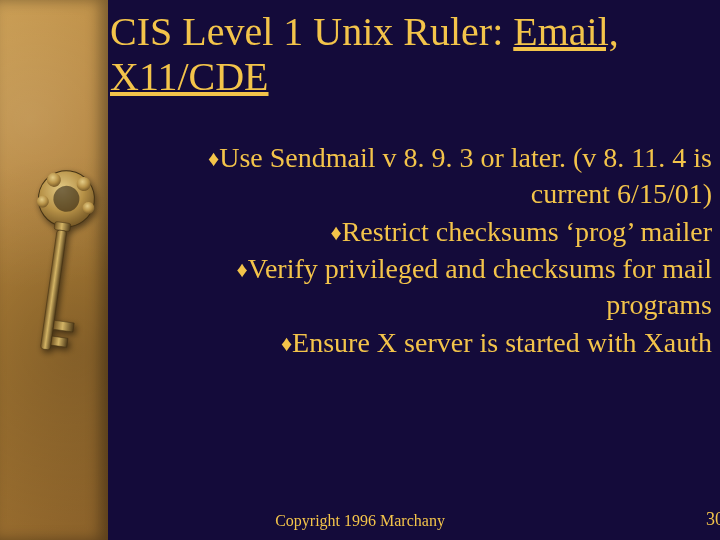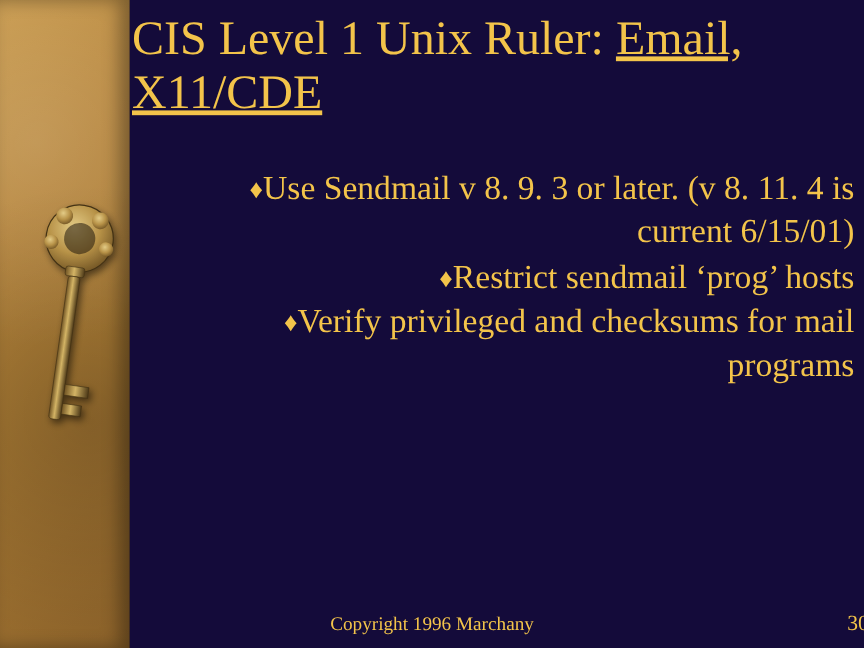--- a/index.html
+++ b/index.html
@@ -132,19 +132,20 @@
       </g>
     </svg>
   </div>
 
   <div class="title">
     <span>CIS Level 1 Unix Ruler: </span><span class="underline">Email, X11/CDE</span>
   </div>
 
   <div class="bullets">
     <div class="item"><span class="diamond">♦</span><span>Use Sendmail v 8. 9. 3 or later. (v 8. 11. 4 is current 6/15/01)</span></div>
-    <div class="item"><span class="diamond">♦</span><span>Restrict sendmail ‘prog’ hosts</span></div>
+    <div class="item"><span class="diamond">♦</span><span>Restrict checksums ‘prog’ mailer</span></div>
     <div class="item"><span class="diamond">♦</span><span>Verify privileged and checksums for mail programs</span></div>
+    <div class="item"><span class="diamond">♦</span><span>Ensure X server is started with Xauth</span></div>
   </div>
 
   <div class="footer-center">Copyright 1996 Marchany</div>
   <div class="page-num">30</div>
 </div>
 
 </body></html>

